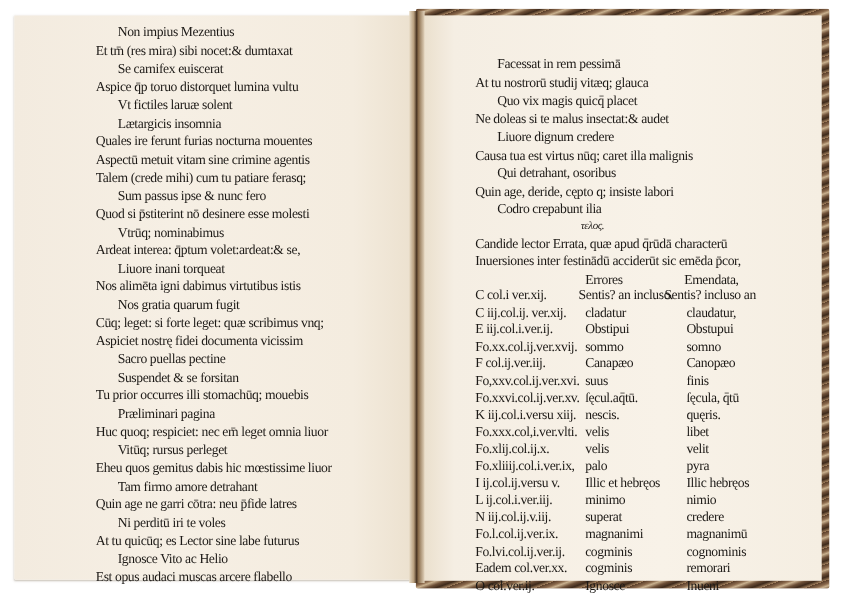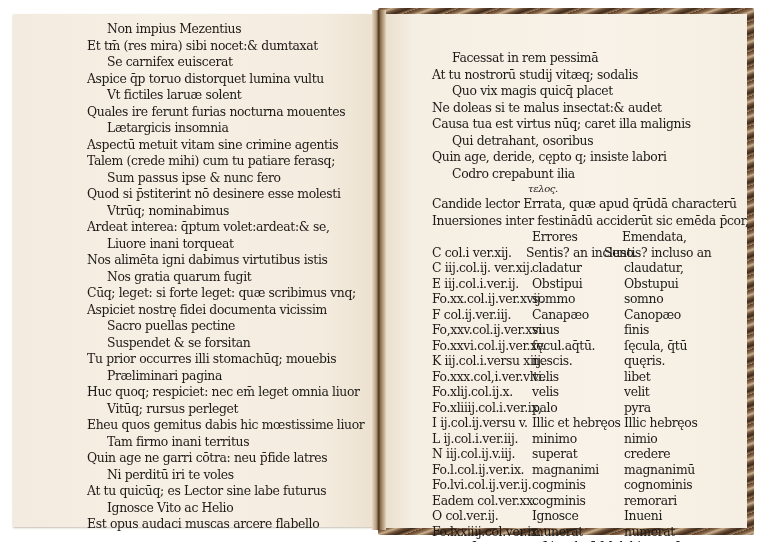--- a/index.html
+++ b/index.html
@@ -2,21 +2,21 @@
 <html><head>
   <meta charset="utf-8">
   <style>
     html, body { margin: 0; padding: 0; }
     body {
       width: 768px; height: 542px; overflow: hidden;
       background: #ffffff;
       position: relative;
       font-family: "DejaVu Serif", "Liberation Serif", serif;
     }
-    .spread { position: absolute; left: 0; top: 0; width: 648px; height: 542px; }
+    .spread { position: absolute; left: 0; top: 0; width: 648px; height: 542px; font-family: Liberation Serif, serif; }
 
     
     .page-left {
       position: absolute; left: 13px; top: 14px; width: 362px; height: 513px;
       background: linear-gradient(90deg, #f3ebdf 0%, #f6efe4 40%, #f4ecdf 85%, #ece1cf 100%);
       box-shadow: 0 1px 2px rgba(90,70,40,0.35);
       border-radius: 1px;
     }
     
     .gutter {
@@ -69,54 +69,55 @@
   <div class="page-left"></div>
   <div class="page-right"></div>
   <div class="gutter"></div>
 
   <div class="text-block left-text">
     <span class="ln indent">Non impius Mezentius</span>
     <span class="ln">Et tm̄ (res mira) sibi nocet:&amp; dumtaxat</span>
     <span class="ln indent">Se carnifex euiscerat</span>
     <span class="ln">Aspice q̄p toruo distorquet lumina vultu</span>
     <span class="ln indent">Vt fictiles laruæ solent</span>
+    <span class="ln indent">Lætargicis insomnia</span>
     <span class="ln">Quales ire ferunt furias nocturna mouentes</span>
-    <span class="ln indent">Lætargicis insomnia</span>
     <span class="ln">Aspectū metuit vitam sine crimine agentis</span>
     <span class="ln">Talem (crede mihi) cum tu patiare ferasq;</span>
     <span class="ln indent">Sum passus ipse &amp; nunc fero</span>
     <span class="ln">Quod si p̄stiterint nō desinere esse molesti</span>
     <span class="ln indent">Vtrūq; nominabimus</span>
     <span class="ln">Ardeat interea: q̄ptum volet:ardeat:&amp; se,</span>
     <span class="ln indent">Liuore inani torqueat</span>
     <span class="ln">Nos alimēta igni dabimus virtutibus istis</span>
     <span class="ln indent">Nos gratia quarum fugit</span>
     <span class="ln">Cūq; leget: si forte leget: quæ scribimus vnq;</span>
     <span class="ln">Aspiciet nostrę fidei documenta vicissim</span>
     <span class="ln indent">Sacro puellas pectine</span>
     <span class="ln indent">Suspendet &amp; se forsitan</span>
     <span class="ln">Tu prior occurres illi stomachūq; mouebis</span>
     <span class="ln indent">Præliminari pagina</span>
     <span class="ln">Huc quoq; respiciet: nec em̄ leget omnia liuor</span>
     <span class="ln indent">Vitūq; rursus perleget</span>
     <span class="ln">Eheu quos gemitus dabis hic mœstissime liuor</span>
-    <span class="ln indent">Tam firmo inani territus</span>
+    <span class="ln indent">Tam firmo amore detrahant</span>
     <span class="ln">Quin age ne garri cōtra: neu p̄fide latres</span>
     <span class="ln indent">Ni perditū iri te voles</span>
     <span class="ln">At tu quicūq; es Lector sine labe futurus</span>
     <span class="ln indent">Ignosce Vito ac Helio</span>
     <span class="ln">Est opus audaci muscas arcere flabello</span>
 
   </div>
 
   <div class="text-block right-text">
     <span class="ln indent">Facessat in rem pessimā</span>
-    <span class="ln">At tu nostrorū studij vitæq; sodalis</span>
+    <span class="ln">At tu nostrorū studij vitæq; glauca</span>
     <span class="ln indent">Quo vix magis quicq̄ placet</span>
     <span class="ln">Ne doleas si te malus insectat:&amp; audet</span>
+    <span class="ln indent">Liuore dignum credere</span>
     <span class="ln">Causa tua est virtus nūq; caret illa malignis</span>
     <span class="ln indent">Qui detrahant, osoribus</span>
     <span class="ln">Quin age, deride, cępto q; insiste labori</span>
     <span class="ln indent">Codro crepabunt ilia</span>
 
     <span class="ln colophon-title">τελος.</span>
 
     <span class="ln">Candide lector Errata, quæ apud q̄rūdā characterū</span>
     <span class="ln">Inuersiones inter festinādū acciderūt sic emēda p̄cor,</span>
 

